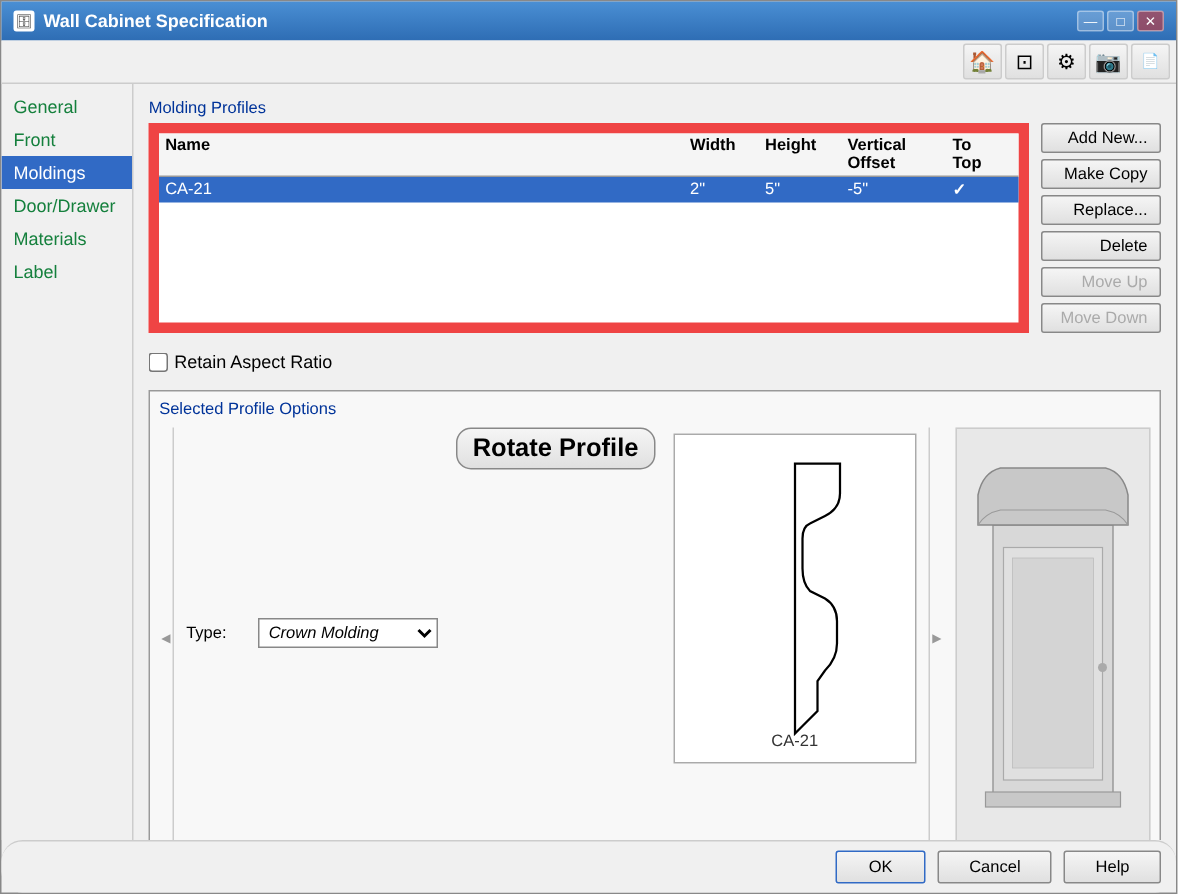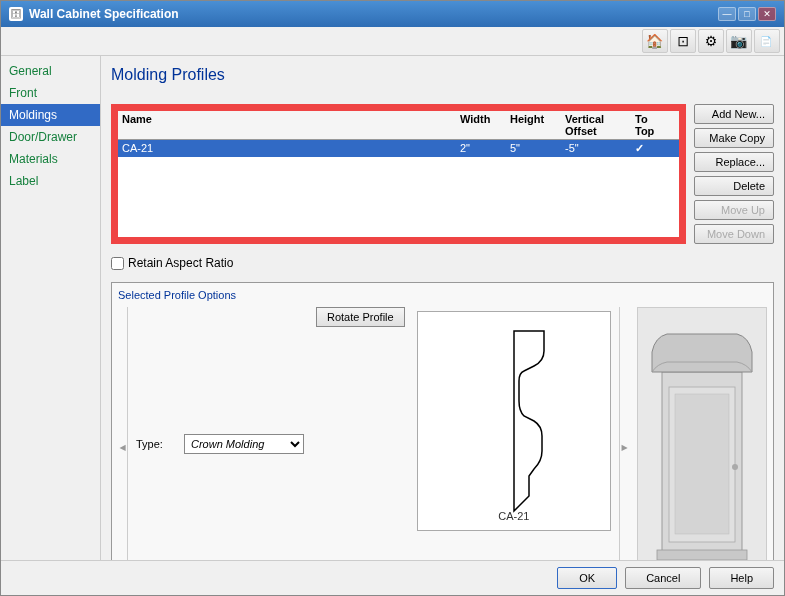--- a/index.html
+++ b/index.html
@@ -10,44 +10,44 @@
     .title-icon { width: 14px; height: 14px; background: #fff; border-radius: 2px; font-size: 9px; display: flex; align-items: center; justify-content: center; color: #333; }
     .title-text { font-size: 12px; font-weight: 600; }
     .title-controls { display: flex; gap: 2px; }
     .title-btn { width: 18px; height: 14px; background: rgba(255,255,255,0.2); border: 1px solid rgba(255,255,255,0.4); color: white; font-size: 9px; display: flex; align-items: center; justify-content: center; cursor: pointer; border-radius: 2px; }
     .title-btn.close { background: rgba(200,50,50,0.6); }
     .content { display: flex; flex: 1; overflow: hidden; }
     .sidebar { width: 100px; background: #f0f0f0; border-right: 1px solid #ccc; padding: 4px 0; }
     .sidebar-item { padding: 4px 8px; cursor: pointer; color: #15803d; }
     .sidebar-item.active { background: #316ac5; color: white; }
     .main-content { flex: 1; padding: 10px; display: flex; flex-direction: column; gap: 8px; }
-    .section-label { color: #003399; font-size: 16px; margin-bottom: 20px; }
+    .section-label { color: #003399; font-size: 11px; margin-bottom: 4px; }
     .molding-section { display: flex; gap: 8px; }
     .molding-table-area { flex: 1; border: 7px solid #ef4444; background: white; }
     .table-header { display: grid; grid-template-columns: 1fr 50px 55px 70px 40px; background: #f5f5f5; border-bottom: 1px solid #999; padding: 2px 4px; }
     .table-header span { font-size: 11px; font-weight: bold; color: #000; }
     .table-row { display: grid; grid-template-columns: 1fr 50px 55px 70px 40px; padding: 2px 4px; cursor: pointer; }
     .table-row.selected { background: #316ac5; color: white; }
     .table-row span { font-size: 11px; }
     .check-mark { color: #316ac5; font-weight: bold; }
     .table-row.selected .check-mark { color: white; }
     .molding-buttons { display: flex; flex-direction: column; gap: 4px; width: 80px; }
     .btn { padding: 3px 8px; border: 1px solid #888; background: linear-gradient(to bottom, #f5f5f5, #e0e0e0); cursor: pointer; font-size: 11px; text-align: right; border-radius: 2px; }
     .btn:disabled, .btn.disabled { color: #aaa; cursor: default; }
     .checkbox-row { display: flex; align-items: center; gap: 4px; margin: 4px 0; }
     .profile-options { border: 1px solid #999; padding: 6px; background: #f8f8f8; }
     .profile-options-title { color: #003399; font-size: 11px; margin-bottom: 6px; }
     .profile-row { display: flex; align-items: center; gap: 8px; margin-bottom: 6px; }
     .profile-label { width: 40px; font-size: 11px; }
     .profile-select { height: 20px; border: 1px solid #888; font-size: 11px; padding: 0 2px; background: white; font-style: italic; }
-    .rotate-btn { padding: 3px 10px; border: 1px solid #888; background: linear-gradient(to bottom, #f5f5f5, #e0e0e0); cursor: pointer; font-size: 11px; border-radius: 0; }
+    .rotate-btn { padding: 3px 10px; border: 1px solid #888; background: linear-gradient(to bottom, #f5f5f5, #e0e0e0); cursor: pointer; font-size: 17px; border-radius: 10px; font-weight: bold; }
     .profile-preview { flex: 1; border: 1px solid #ccc; background: white; height: 240px; display: flex; align-items: center; justify-content: center; position: relative; overflow: hidden; }
     .preview-label { position: absolute; bottom: 8px; font-size: 11px; color: #333; }
     .cabinet-preview { width: 130px; border: 1px solid #ccc; background: #e8e8e8; display: flex; align-items: center; justify-content: center; height: 280px; }
-    .bottom-bar { padding: 6px 10px; display: flex; justify-content: flex-end; gap: 8px; border-top: 1px solid #ccc; background: #f0f0f0; }
+    .bottom-bar { padding: 6px 10px; display: flex; justify-content: flex-end; gap: 8px; border-top: 1px solid #ccc; background: #f0f0f0; border-radius: 14px; }
     .dialog-btn { padding: 4px 20px; border: 1px solid #888; background: linear-gradient(to bottom, #f5f5f5, #e0e0e0); cursor: pointer; font-size: 11px; border-radius: 2px; min-width: 60px; }
     .dialog-btn.ok { border-color: #316ac5; }
     .toolbar { display: flex; gap: 2px; padding: 2px 4px; background: #f0f0f0; border-bottom: 1px solid #ccc; }
     .toolbar-btn { width: 26px; height: 24px; border: 1px solid #ccc; background: linear-gradient(to bottom, #f5f5f5, #e0e0e0); cursor: pointer; display: flex; align-items: center; justify-content: center; font-size: 14px; border-radius: 2px; }
     .profile-and-cabinet { display: flex; gap: 8px; }
   </style>
 </head>
 <body>
 
 <div class="window">

